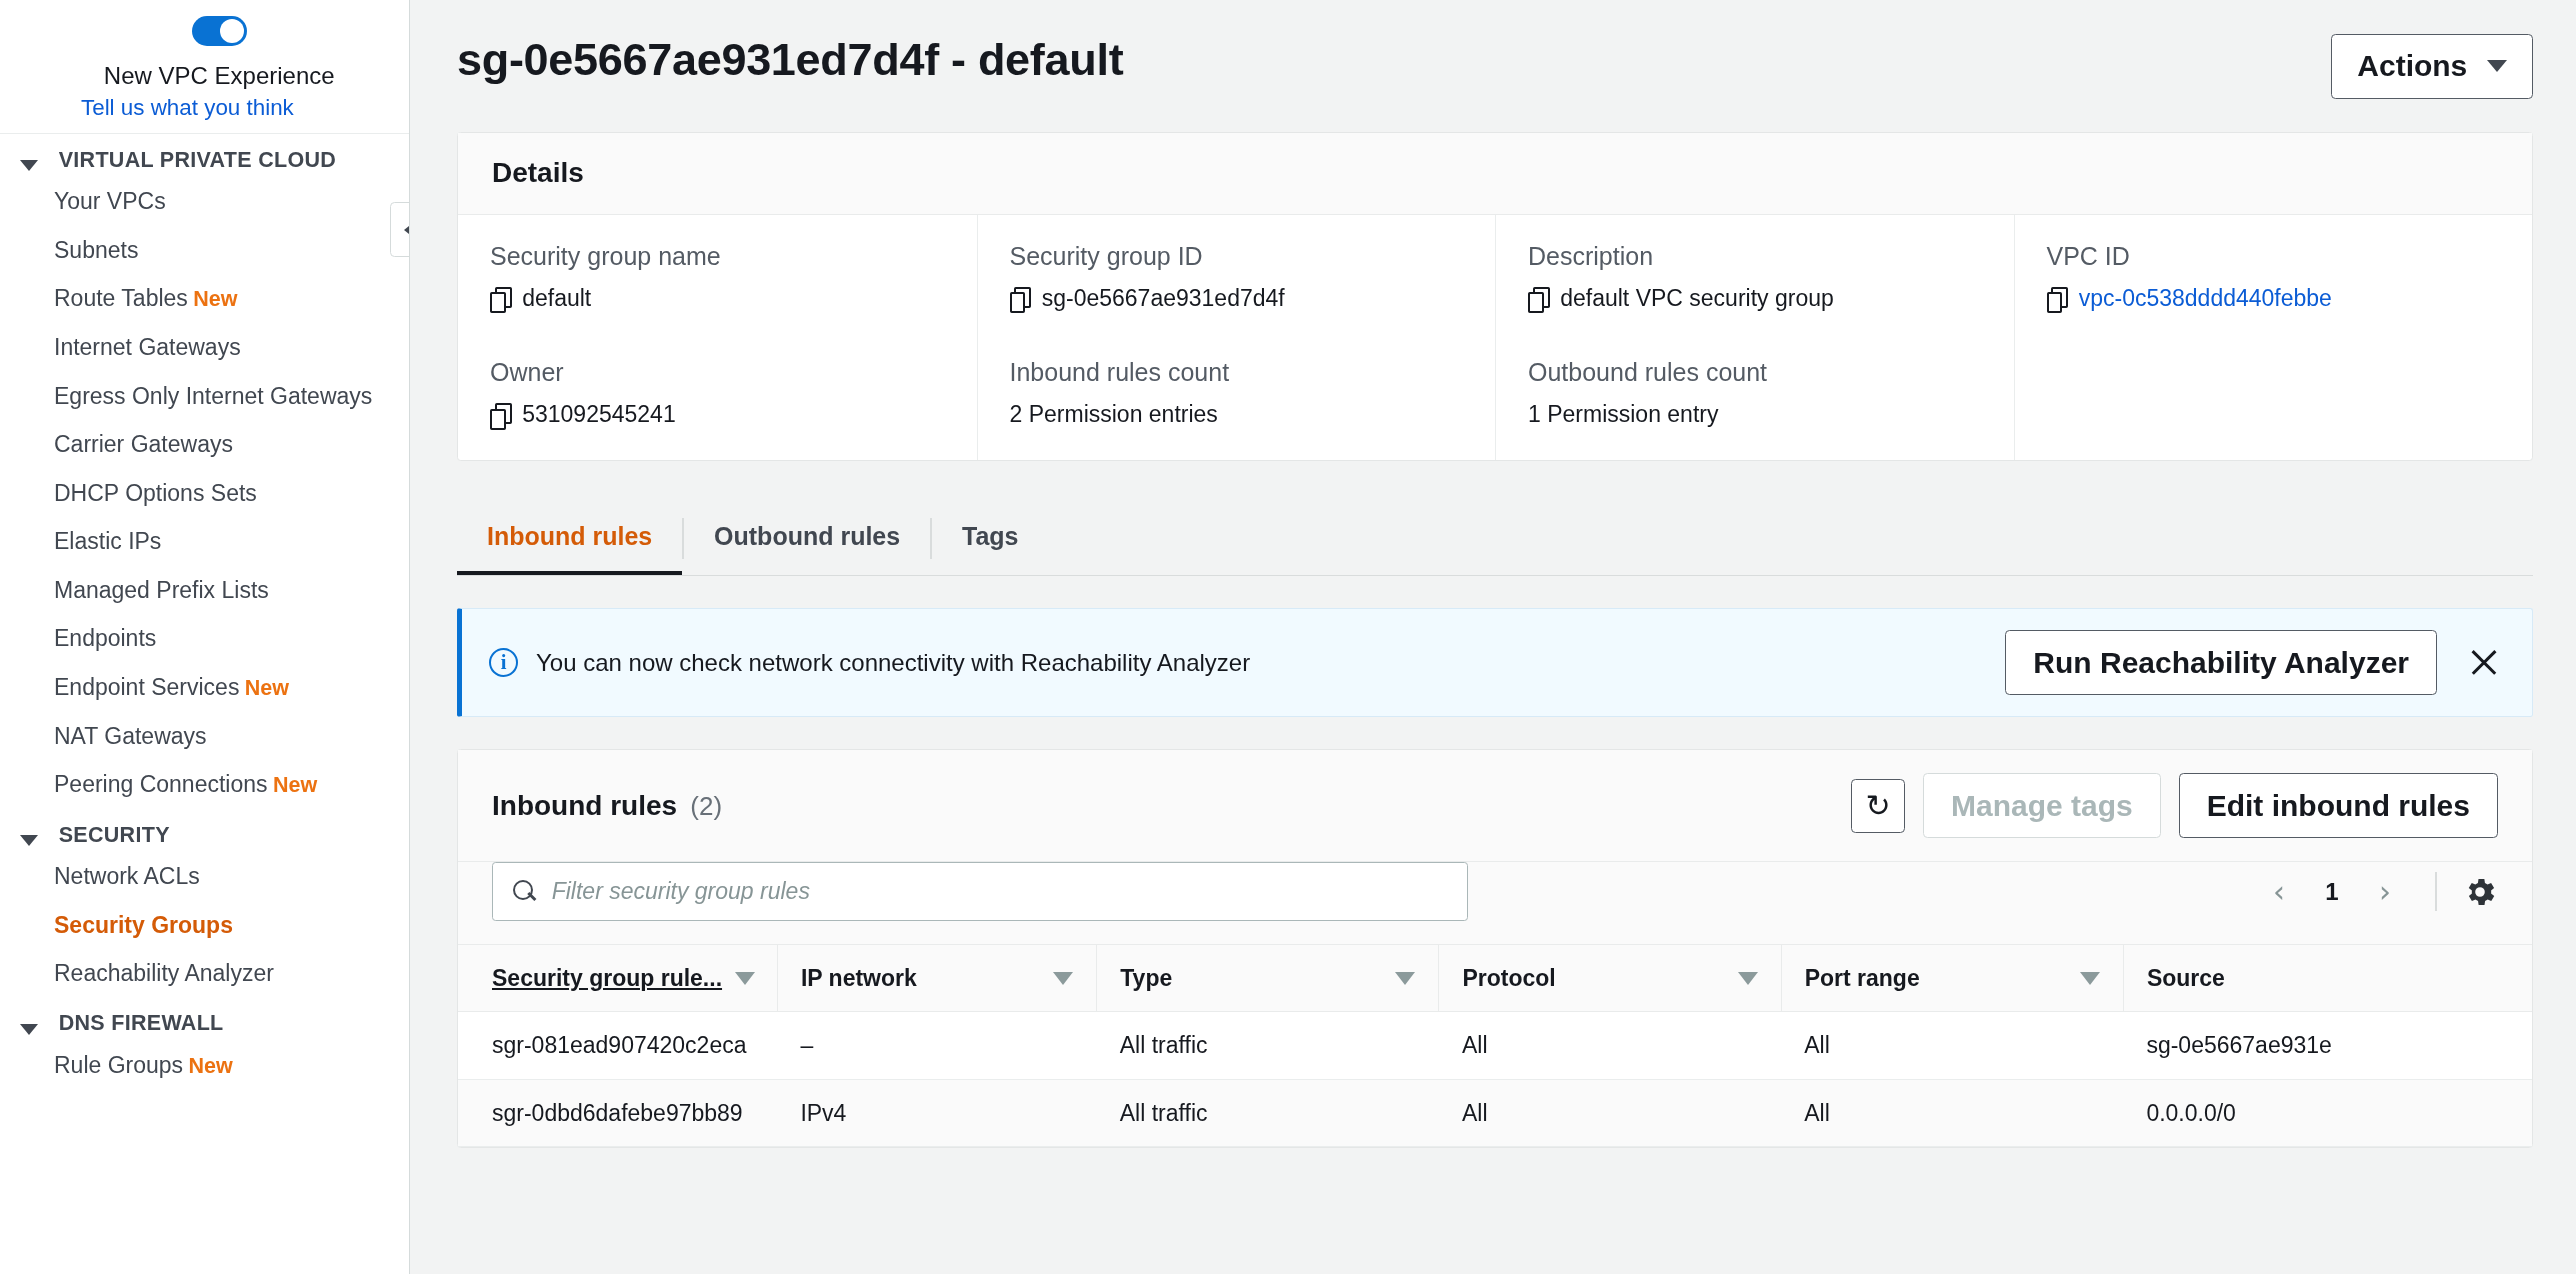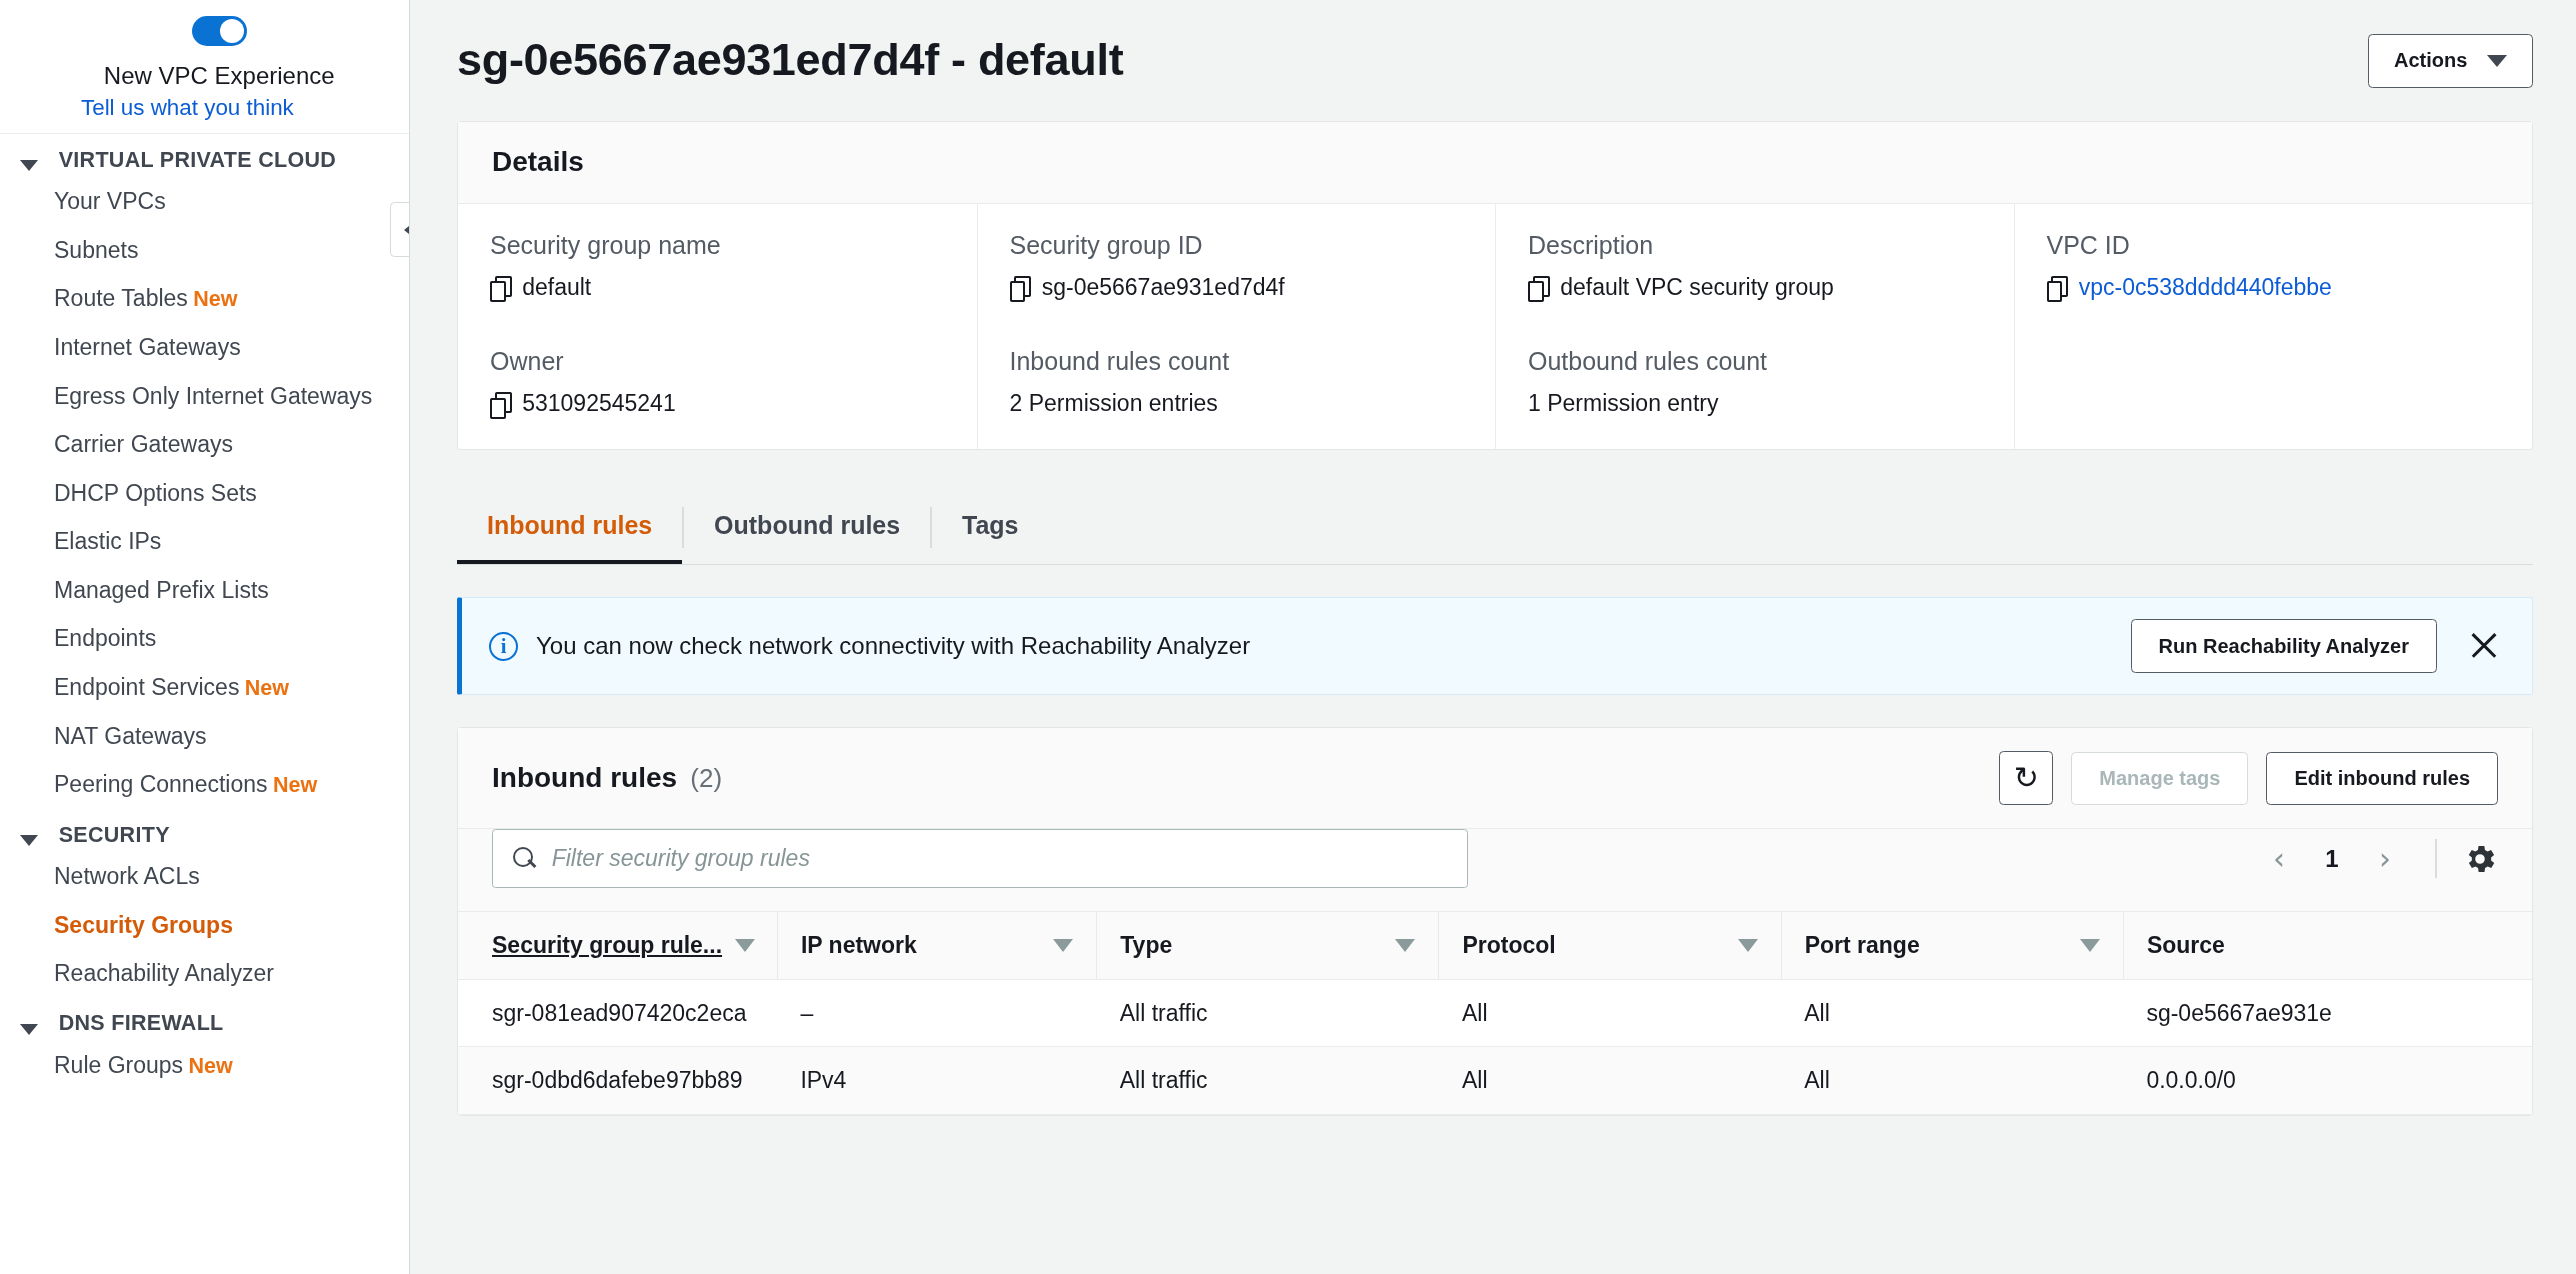--- a/index.html
+++ b/index.html
@@ -142,21 +142,21 @@
     font-size: 45px;
     font-weight: bold;
     color: #16191f;
     letter-spacing: -0.3px;
   }
   .btn {
     background: #ffffff;
     border: 1.8px solid #545b64;
     border-radius: 4.5px;
     color: #16191f;
-    font-size: 20px;
+    font-size: 30px;
     font-weight: bold;
     padding: 14.3px 27px;
     cursor: pointer;
     font-family: "Liberation Sans", sans-serif;
     white-space: nowrap;
   }
   .btn.disabled {
     color: #aab7b8;
     border-color: #d5dbdb;
     cursor: default;

